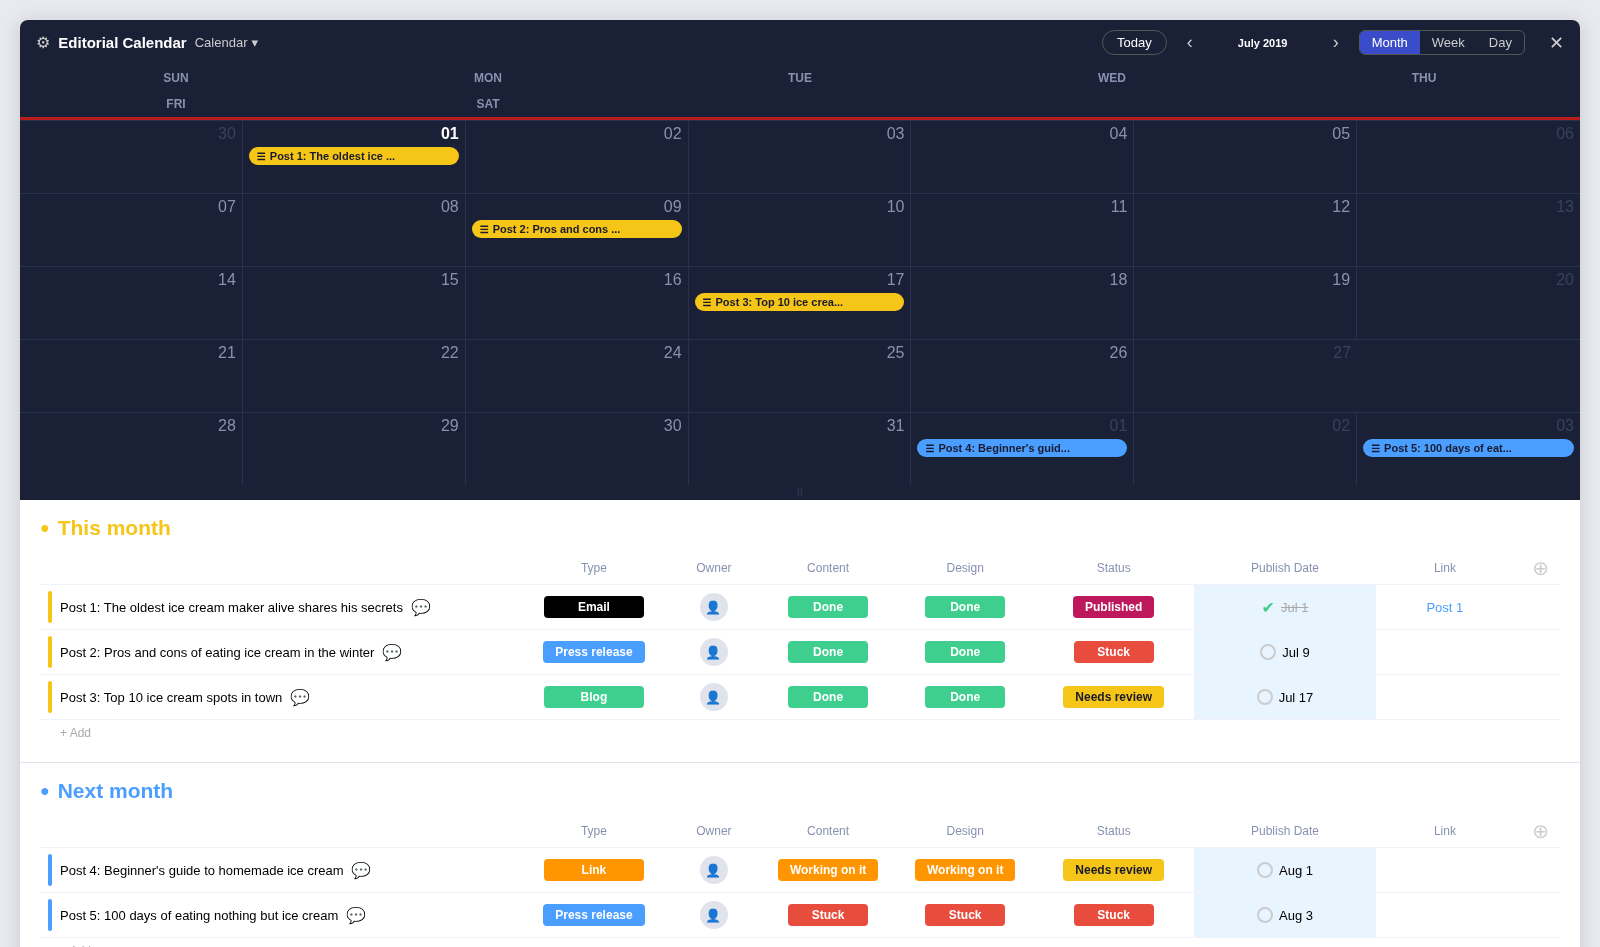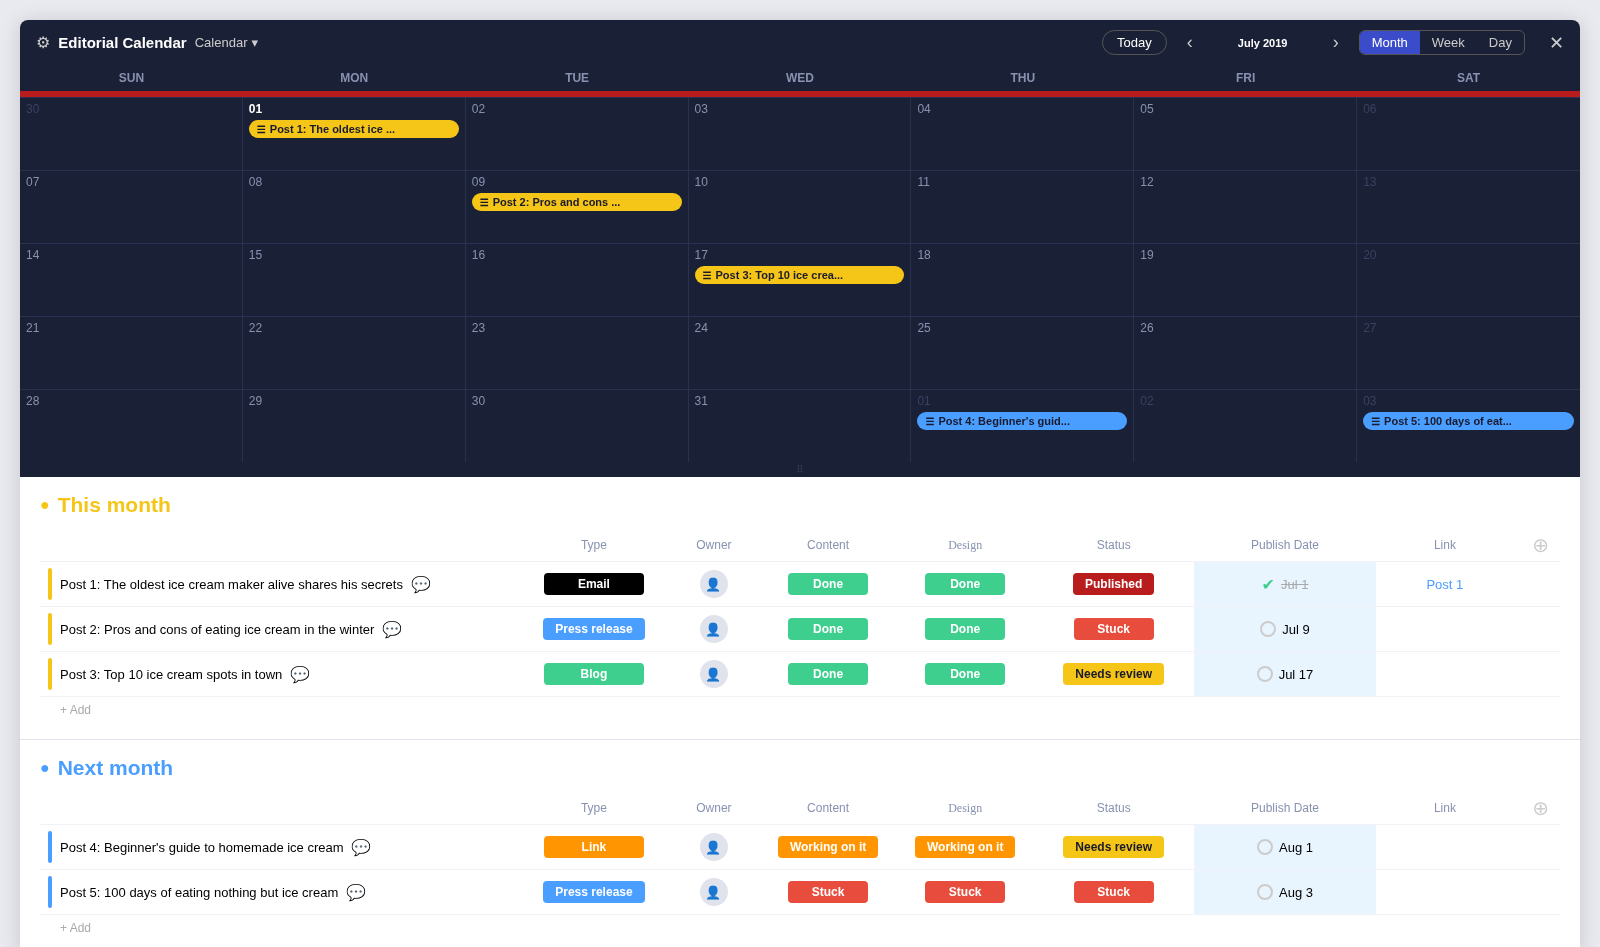--- a/index.html
+++ b/index.html
@@ -77,22 +77,22 @@
     }
     .view-btn.active { background: #3b4cca; color: #fff; }
     .close-btn { background: transparent; border: none; color: #ccc; font-size: 18px; cursor: pointer; margin-left: 12px; }
 
     
     .calendar-grid {
       background: #1a2035;
     }
     .cal-days-header {
       display: grid;
-      grid-template-columns: repeat(7, 1fr);
-      border-bottom: 6px solid #b91c1c;
+      grid-template-columns: repeat(5, 1fr);
+      border-bottom: 3px solid #b91c1c;
     }
     .cal-day-name {
       text-align: center;
       color: #8892b0;
       padding: 6px 0;
       font-size: 12px;
       font-weight: 600;
       text-transform: uppercase;
     }
     .cal-weeks {
@@ -106,23 +106,23 @@
       min-height: 72px;
     }
     .cal-cell {
       border-right: 1px solid #2a3050;
       padding: 4px 6px;
       position: relative;
       min-height: 72px;
     }
     .cal-cell:last-child { border-right: none; }
     .cal-date {
-      text-align: left;
+      text-align: right;
       color: #8892b0;
-      font-size: 12px;
+      font-size: 16px;
       margin-bottom: 4px;
     }
     .cal-date.highlight { color: #fff; font-weight: 700; }
     .cal-date.dim { color: #3a4060; }
 
     .cal-event {
       border-radius: 12px;
       padding: 3px 8px;
       font-size: 11px;
       font-weight: 600;
@@ -225,21 +225,21 @@
       border-radius: 4px;
       padding: 4px 12px;
       color: #fff;
       font-weight: 600;
       font-size: 12px;
       text-align: center;
       min-width: 80px;
       display: inline-block;
     }
     .status-done { background: #3ecf8e; }
-    .status-published { background: #b91c1c; }
+    .status-published { background: #be185d; }
     .status-stuck { background: #e74c3c; }
     .status-needs-review { background: #f5c518; color: #1a1a2e; }
     .status-working { background: #ff9500; }
 
     .owner-avatar {
       width: 28px;
       height: 28px;
       border-radius: 50%;
       background: #e0e3eb;
       display: flex;
@@ -274,21 +274,21 @@
       border: none;
       color: #ccc;
       font-size: 20px;
       cursor: pointer;
       margin-left: 8px;
     }
 
     .col-type { width: 130px; }
     .col-owner { width: 80px; }
     .col-content { width: 120px; }
-    .col-design { width: 120px; font-family: Liberation Serif, serif; }
+    .col-design { width: 120px; }
     .col-status { width: 140px; }
     .col-publish { width: 160px; }
     .col-link { width: 120px; }
     .col-add { width: 40px; }
 
     .highlight-cell {
       background: #e8f4fe;
     }
   </style>
 </head>
@@ -412,23 +412,20 @@
           </div>
         </div>
         <div class="cal-week">
           <div class="cal-cell">
             <div class="cal-date">21</div>
           </div>
           <div class="cal-cell">
             <div class="cal-date">22</div>
           </div>
           <div class="cal-cell">
-            <div class="cal-date">23</div>
-          </div>
-          <div class="cal-cell">
             <div class="cal-date">24</div>
           </div>
           <div class="cal-cell">
             <div class="cal-date">25</div>
           </div>
           <div class="cal-cell">
             <div class="cal-date">26</div>
           </div>
           <div class="cal-cell">
             <div class="cal-date dim">27</div>

